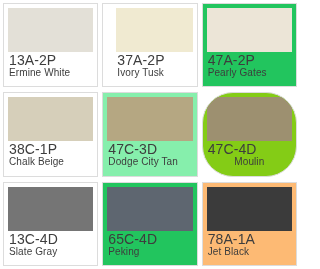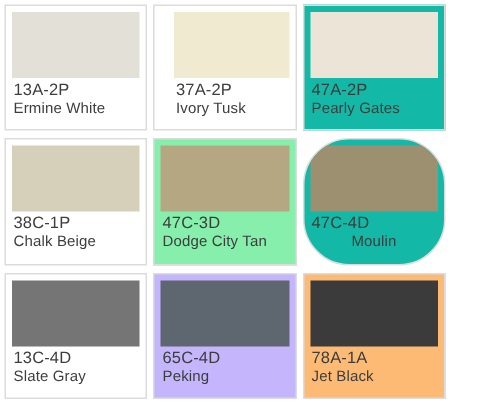--- a/index.html
+++ b/index.html
@@ -47,21 +47,21 @@
 
   .swatch-meta {
     flex: 1 1 auto;
     padding: 3px 1px 0 1px;
     display: flex;
     flex-direction: column;
     justify-content: flex-start;
   }
 
   .swatch-code {
-    font-size: 11px;
+    font-size: 14px;
     line-height: 11px;
     color: #3d3d3d;
     letter-spacing: 0.1px;
     white-space: nowrap;
   }
 
   .swatch-name {
     font-size: 10px;
     line-height: 11px;
     color: #3d3d3d;
@@ -84,21 +84,21 @@
   </div>
 
   <div class="swatch-card" style="border-color: rgb(220, 220, 220); background-color: rgb(255, 255, 255); padding-left: 13px;">
     <div class="swatch-chip" style="background-color: rgb(240, 234, 209);"></div>
     <div class="swatch-meta">
       <div class="swatch-code" style="color: rgb(61, 61, 61);">37A-2P</div>
       <div class="swatch-name" style="color: rgb(61, 61, 61);">Ivory Tusk</div>
     </div>
   </div>
 
-  <div class="swatch-card" style="border-color: rgb(220, 220, 220); background-color: #14b8a6;">
+  <div class="swatch-card" style="border-color: rgb(220, 220, 220); background-color: #22c55e;">
     <div class="swatch-chip" style="background-color: rgb(236, 229, 215);"></div>
     <div class="swatch-meta">
       <div class="swatch-code" style="color: rgb(61, 61, 61);">47A-2P</div>
       <div class="swatch-name" style="color: rgb(61, 61, 61);">Pearly Gates</div>
     </div>
   </div>
 
   <div class="swatch-card" style="border-color: rgb(220, 220, 220); background-color: rgb(255, 255, 255);">
     <div class="swatch-chip" style="background-color: rgb(214, 207, 186);"></div>
     <div class="swatch-meta">
@@ -108,37 +108,37 @@
   </div>
 
   <div class="swatch-card" style="border-color: rgb(220, 220, 220); background-color: #86efac;">
     <div class="swatch-chip" style="background-color: rgb(181, 167, 130);"></div>
     <div class="swatch-meta">
       <div class="swatch-code" style="color: rgb(61, 61, 61);">47C-3D</div>
       <div class="swatch-name" style="color: rgb(61, 61, 61);">Dodge City Tan</div>
     </div>
   </div>
 
-  <div class="swatch-card" style="border-color: rgb(220, 220, 220); background-color: #14b8a6; border-radius: 31px;">
+  <div class="swatch-card" style="border-color: rgb(220, 220, 220); background-color: #84cc16; border-radius: 31px;">
     <div class="swatch-chip" style="background-color: rgb(157, 144, 112);"></div>
     <div class="swatch-meta">
       <div class="swatch-code" style="color: rgb(61, 61, 61);">47C-4D</div>
       <div class="swatch-name" style="color: rgb(61, 61, 61); text-align: center;">Moulin</div>
     </div>
   </div>
 
   <div class="swatch-card" style="border-color: rgb(220, 220, 220); background-color: rgb(255, 255, 255);">
     <div class="swatch-chip" style="background-color: rgb(117, 117, 117);"></div>
     <div class="swatch-meta">
       <div class="swatch-code" style="color: rgb(61, 61, 61);">13C-4D</div>
       <div class="swatch-name" style="color: rgb(61, 61, 61);">Slate Gray</div>
     </div>
   </div>
 
-  <div class="swatch-card" style="border-color: rgb(220, 220, 220); background-color: #c4b5fd;">
+  <div class="swatch-card" style="border-color: rgb(220, 220, 220); background-color: #22c55e;">
     <div class="swatch-chip" style="background-color: rgb(94, 102, 112);"></div>
     <div class="swatch-meta">
       <div class="swatch-code" style="color: rgb(61, 61, 61);">65C-4D</div>
       <div class="swatch-name" style="color: rgb(61, 61, 61);">Peking</div>
     </div>
   </div>
 
   <div class="swatch-card" style="border-color: rgb(220, 220, 220); background-color: #fdba74;">
     <div class="swatch-chip" style="background-color: rgb(59, 59, 59);"></div>
     <div class="swatch-meta">

